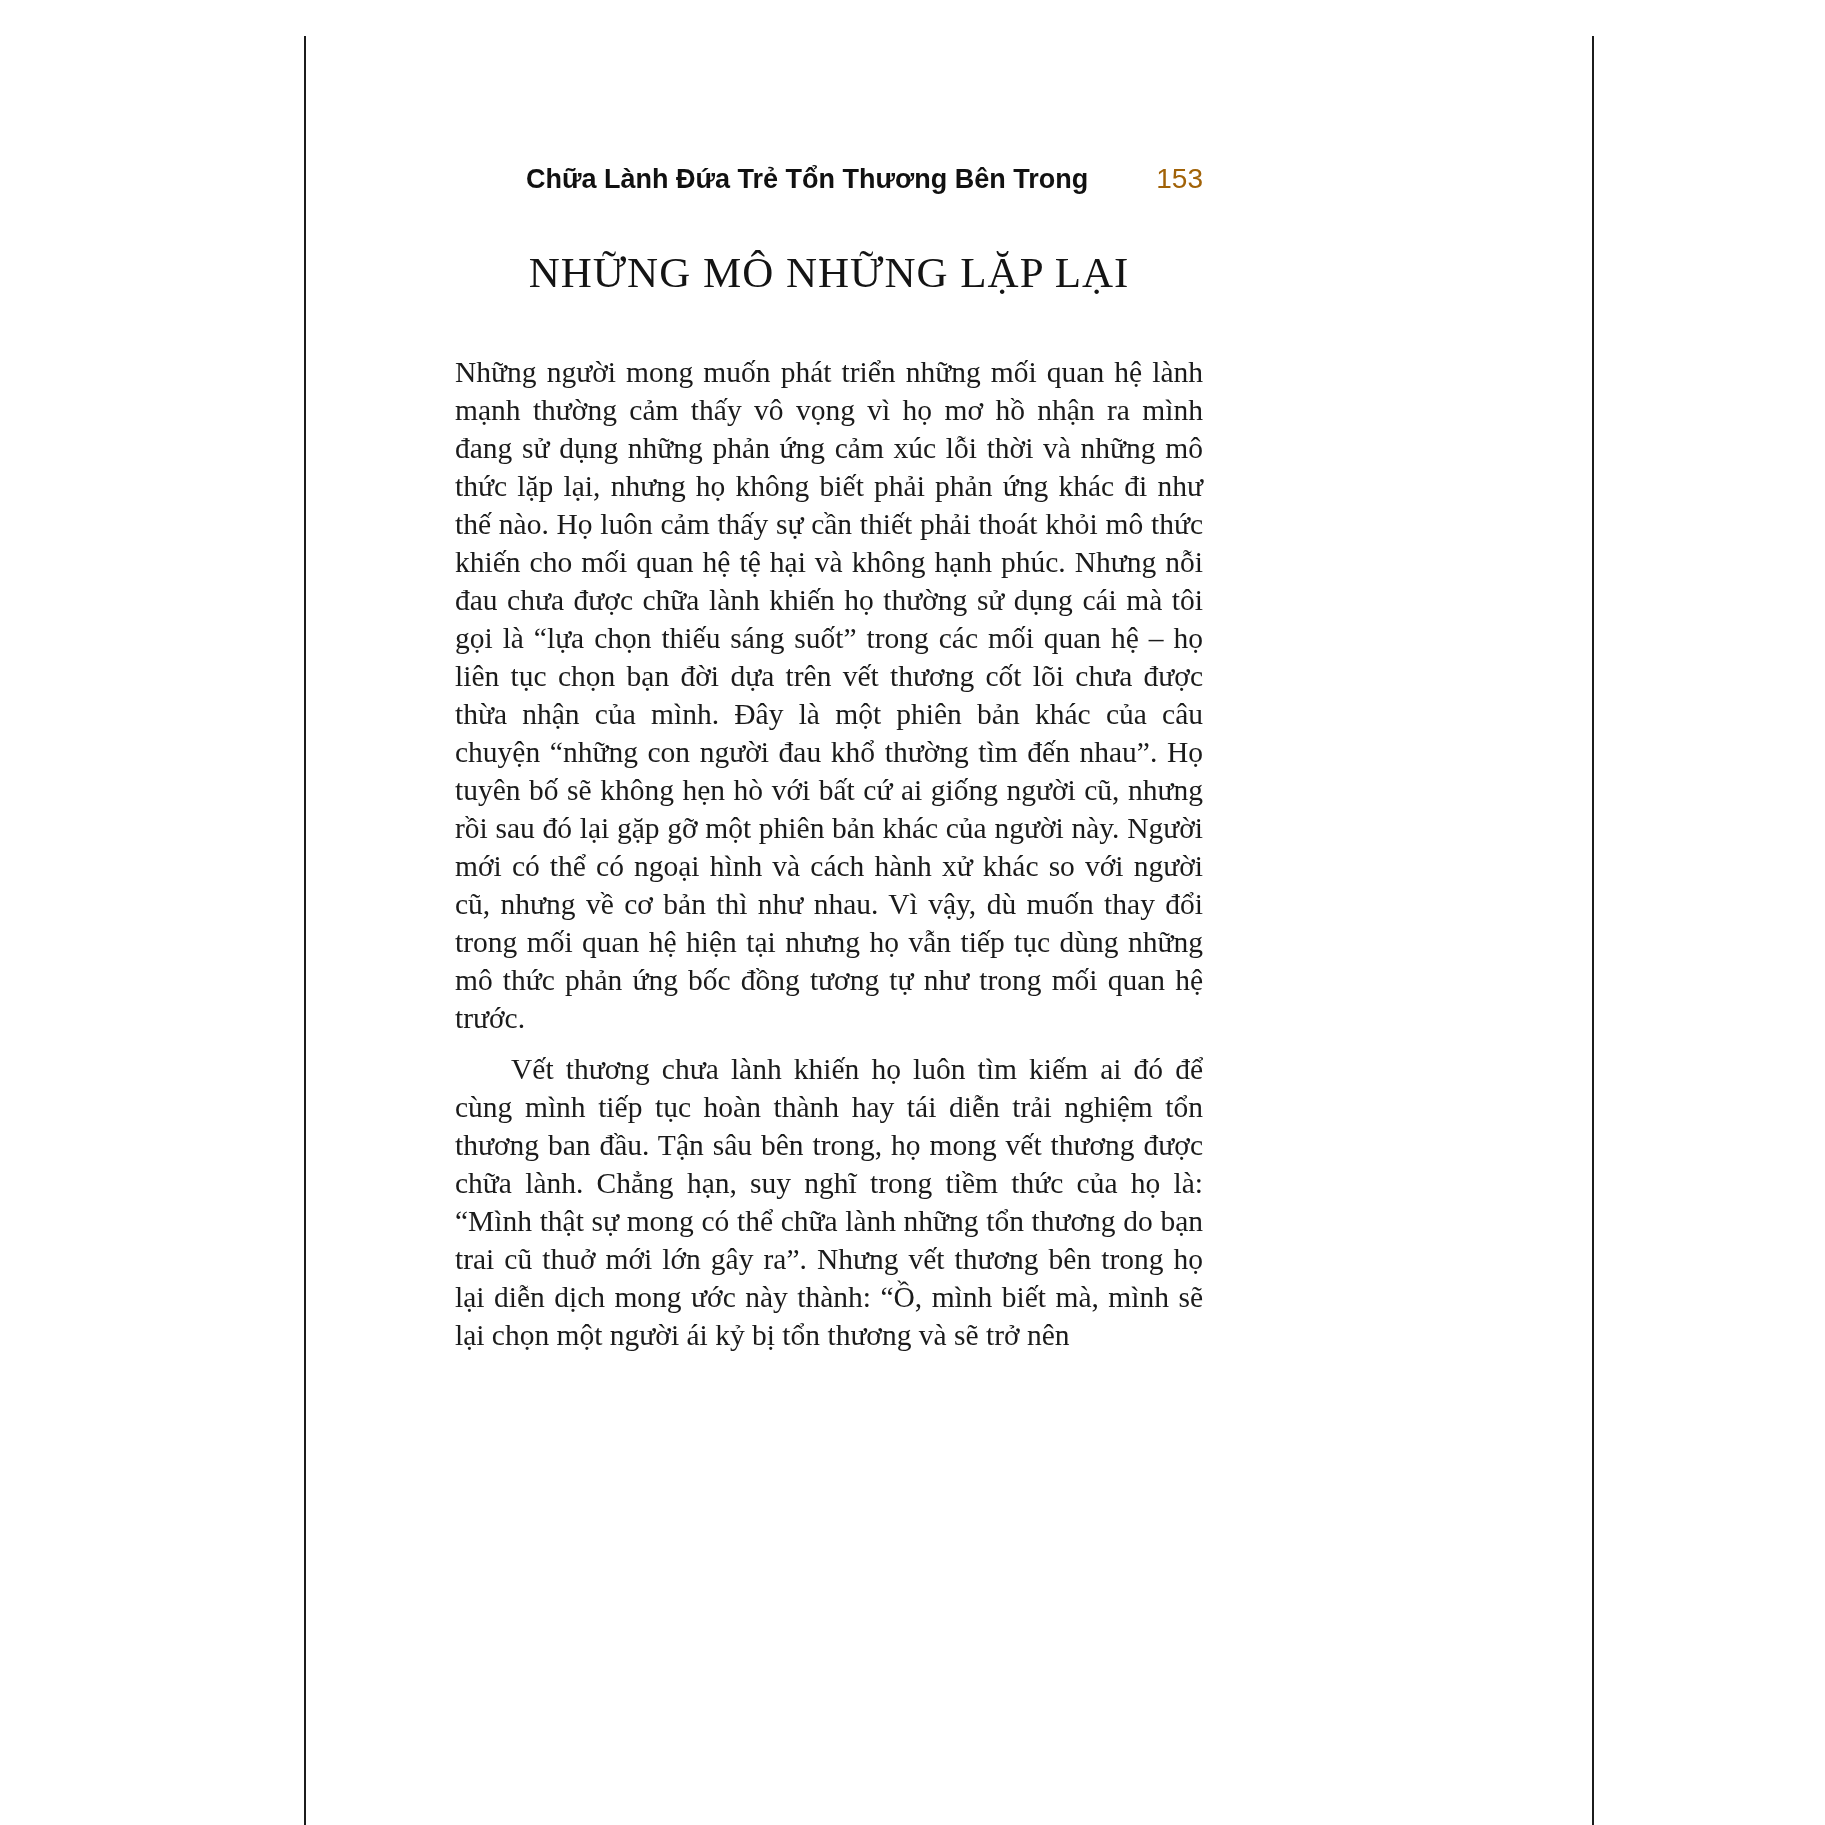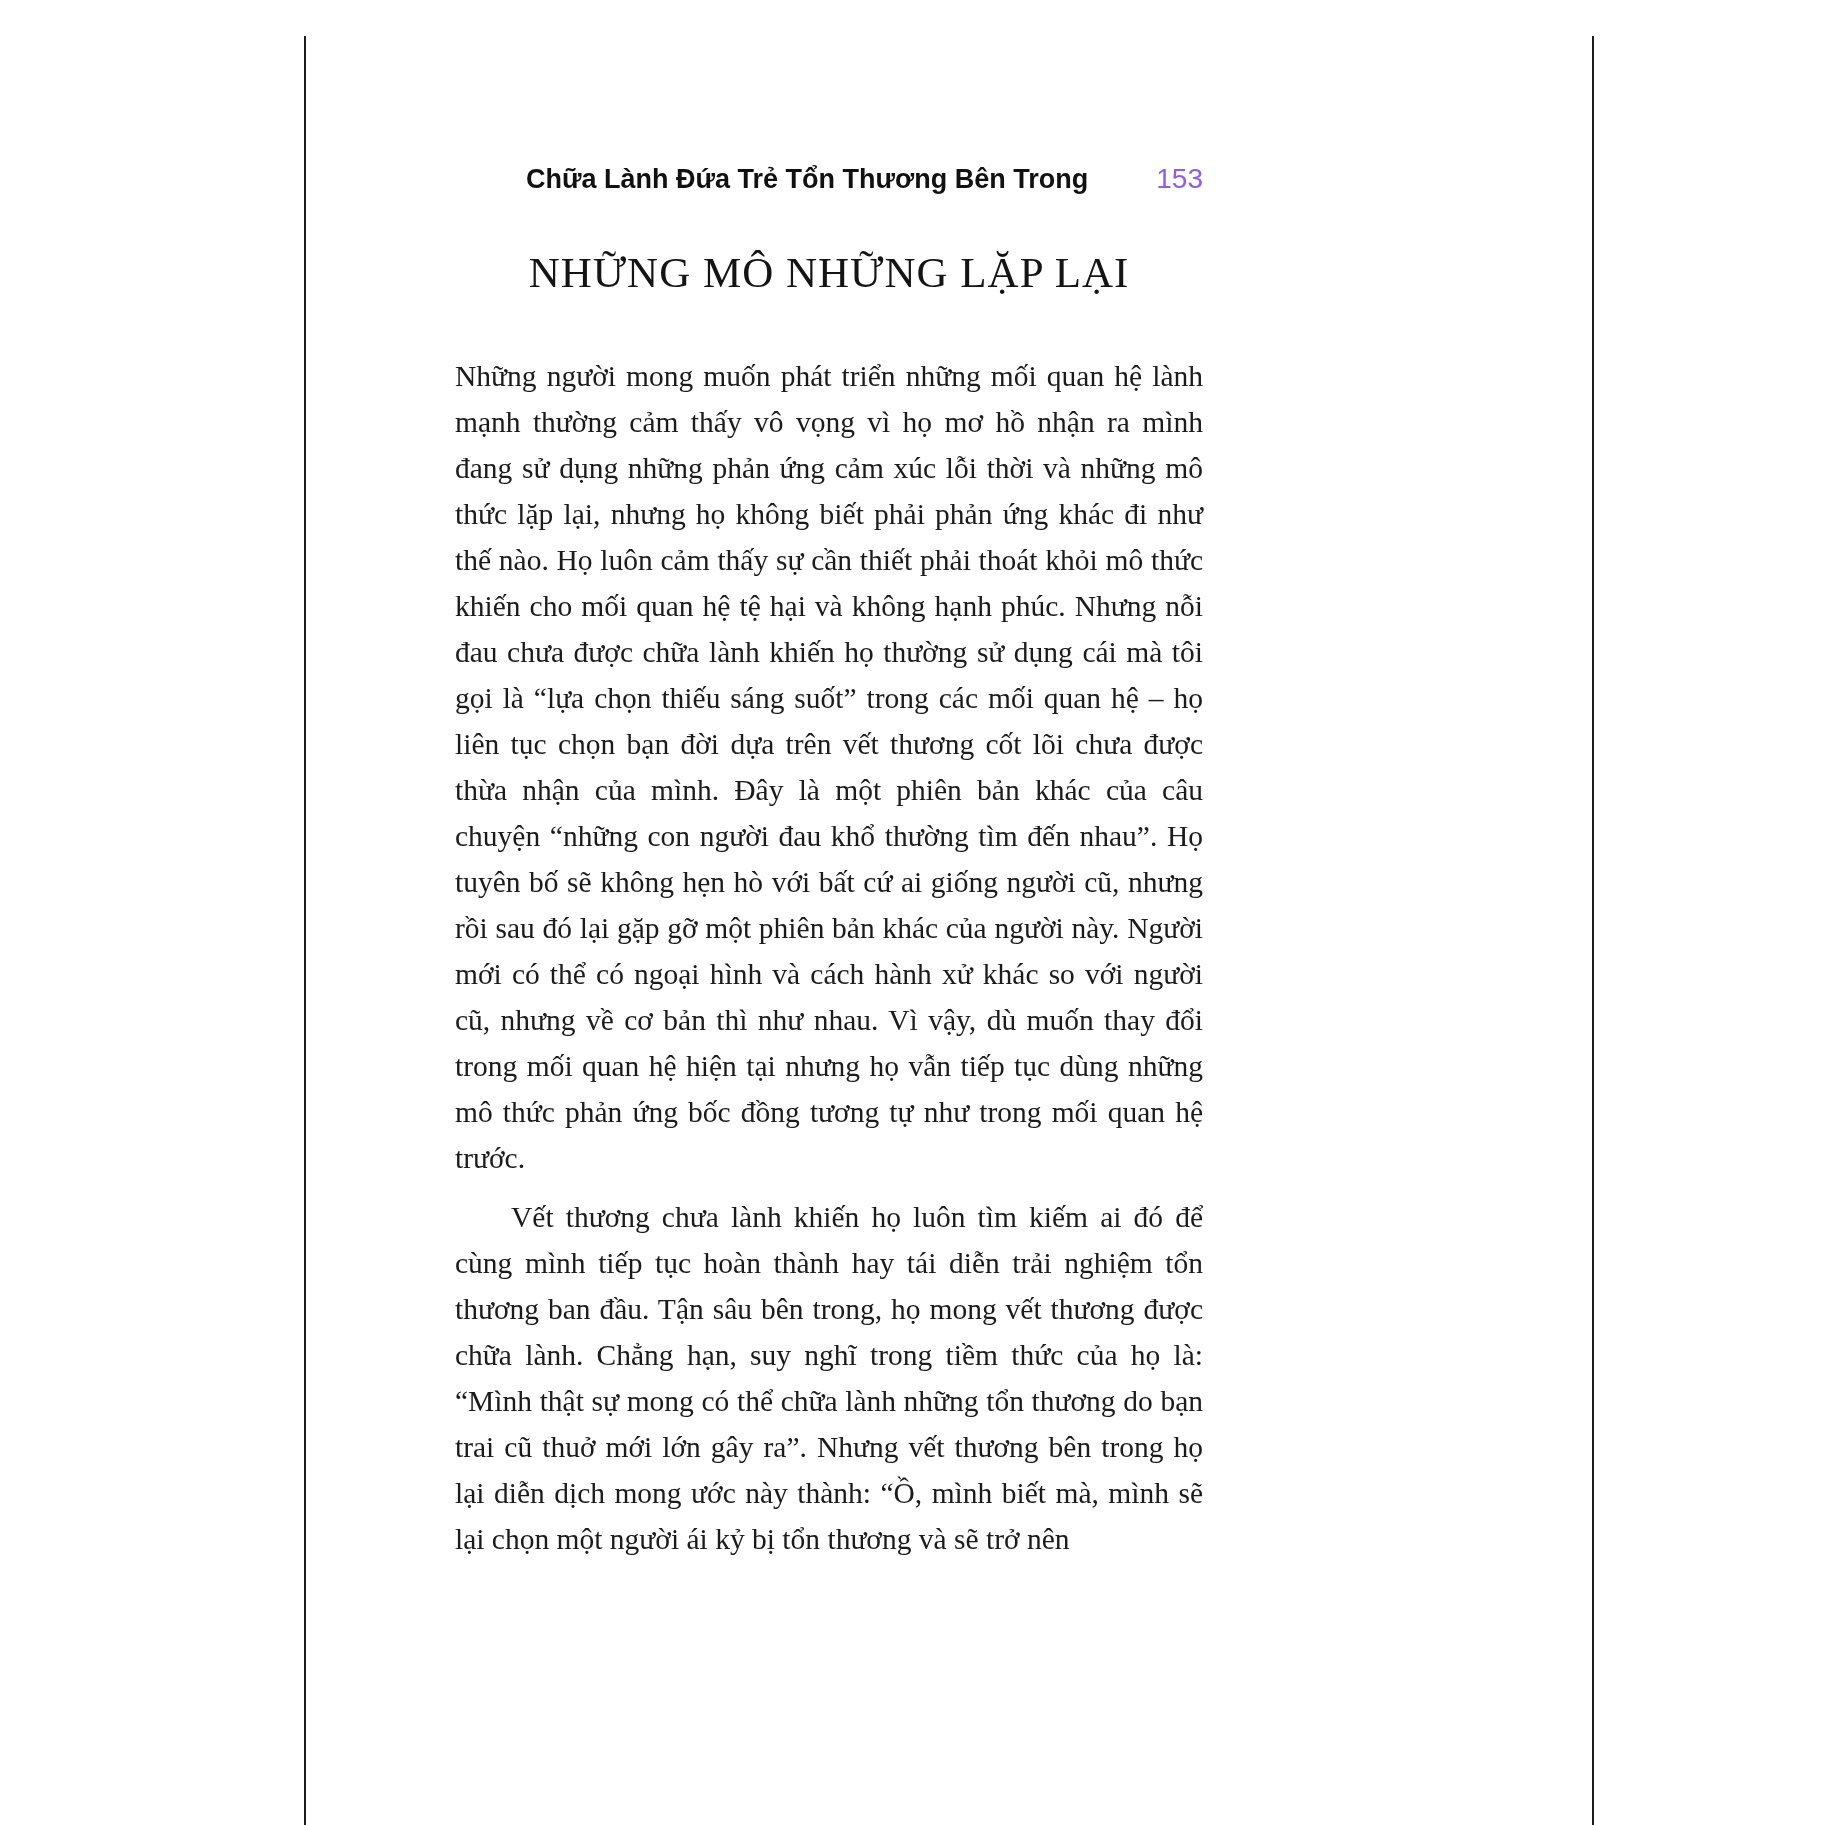--- a/index.html
+++ b/index.html
@@ -37,42 +37,42 @@
     font-size: 27px;
     color: #111111;
     white-space: nowrap;
   }
   .running-title {
     font-weight: 700;
   }
   .page-number {
     font-weight: 400;
     font-size: 28px;
-    color: #8b5cf6;
+    color: #a16207;
   }
   .chapter-title {
     position: absolute;
     top: 200px;
     left: 125px;
     width: 772px;
     text-align: center;
     font-family: "Liberation Serif", serif;
     font-weight: 400;
     font-size: 43px;
     letter-spacing: 1px;
     color: #141414;
   }
   .body-text {
     position: absolute;
     top: 293px;
     left: 125px;
     width: 772px;
     font-family: "Liberation Serif", serif;
     font-size: 29.5px;
-    line-height: 46px;
+    line-height: 38px;
     text-align: justify;
     color: #1b1b1b;
   }
   .body-text p + p {
     margin-top: 13px;
     text-indent: 56px;
   }
   .page-bottom-edge {
     position: absolute;
     left: 0;

